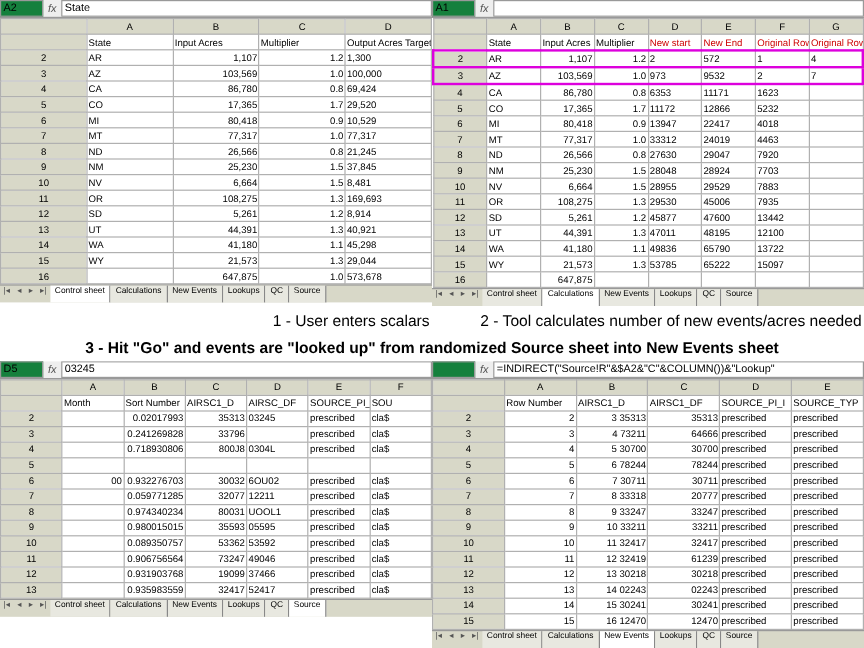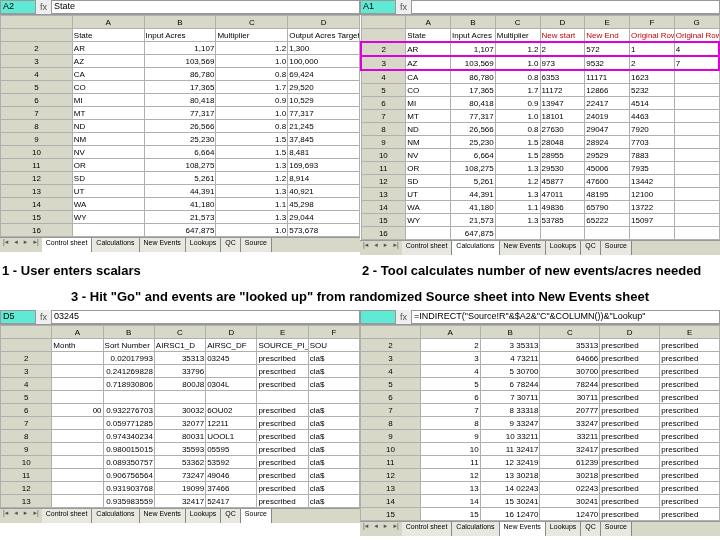--- a/index.html
+++ b/index.html
@@ -1,26 +1,26 @@
 <!DOCTYPE html>
 <html><head>
 <meta charset="utf-8">
 <style>
   body{margin:0;font:9px Arial,sans-serif;background:#fff;width:720px;height:540px;display:grid;grid-template-columns:1fr 1fr;grid-template-rows:auto auto auto auto;color:#000}
   .pane{overflow:hidden;padding:0}
   .cell-ref{display:flex;align-items:center;border-bottom:1px solid #999;background:#eee;height:14px}
-  .nbx{width:30px;border:1px solid #999;background:#5eead4;padding:0 2px;height:12px}
-  .fx{padding:0 4px;color:#555}
+  .nbx{width:30px;border:1px solid #999;background:#15803d;padding:0 2px;height:12px}
+  .fx{padding:0 4px;font-style:italic;color:#555}
   .fbar{flex:1;border:1px solid #999;background:#fff;height:12px;padding:0 2px;overflow:hidden;white-space:nowrap}
   table{border-collapse:collapse;width:100%;table-layout:fixed}
   th,td{border:1px solid #b0b0b0;padding:0 1px;height:12px;overflow:hidden;white-space:nowrap;font-size:8px}
   th{background:#d8d8c8;font-weight:normal}
   .rh{background:#d8d8c8;text-align:center;width:14px}
   .num{text-align:right}
-  .caption{font-weight:bold;text-align:left;padding:4px 2px;font-size:13px}
+  .caption{font-weight:normal;text-align:right;padding:4px 2px;font-size:13px}
   .tabs{display:flex;background:#d8d8c8;height:14px;font-size:7px;border-top:1px solid #999}
   .tab{padding:1px 4px;border-right:1px solid #888;background:#e8e8e0;cursor:pointer}
   .tab.act{background:#fff}
   .nav{padding:0 3px;color:#555}
   .red{color:#c00}
   .magbox{border:2px solid #d0d}
   #q1{grid-column:1;grid-row:1}
   #q2{grid-column:2;grid-row:1}
   #c1{grid-column:1;grid-row:2}
   #c2{grid-column:2;grid-row:2}
@@ -241,29 +241,29 @@
           <td class="">5232</td>
           <td class=""></td>
         </tr>
         <tr>
           <td class="rh">6</td>
           <td class="">MI</td>
           <td class="num">80,418</td>
           <td class="num">0.9</td>
           <td class="">13947</td>
           <td class="">22417</td>
-          <td class="">4514</td>
+          <td class="">4018</td>
           <td class=""></td>
         </tr>
         <tr>
           <td class="rh">7</td>
           <td class="">MT</td>
           <td class="num">77,317</td>
           <td class="num">1.0</td>
-          <td class="">18101</td>
+          <td class="">33312</td>
           <td class="">24019</td>
           <td class="">4463</td>
           <td class=""></td>
         </tr>
         <tr>
           <td class="rh">8</td>
           <td class="">ND</td>
           <td class="num">26,566</td>
           <td class="num">0.8</td>
           <td class="">27630</td>
@@ -528,20 +528,28 @@
       <tbody>
         <tr>
           <th class="rh"></th>
           <th class="rh">A</th>
           <th class="rh">B</th>
           <th class="rh">C</th>
           <th class="rh">D</th>
           <th class="rh">E</th>
         </tr>
         <tr>
+          <td class="rh"><span></span></td>
+          <td class=""><span>Row Number</span></td>
+          <td class=""><span>AIRSC1_D</span></td>
+          <td class=""><span>AIRSC1_DF</span></td>
+          <td class=""><span>SOURCE_PI_I</span></td>
+          <td class=""><span>SOURCE_TYP</span></td>
+        </tr>
+        <tr>
           <td class="rh">2</td>
           <td class="num">2</td>
           <td class="num">3 35313</td>
           <td class="num">35313</td>
           <td class="">prescribed</td>
           <td class="">prescribed</td>
         </tr>
         <tr>
           <td class="rh">3</td>
           <td class="num">3</td>

